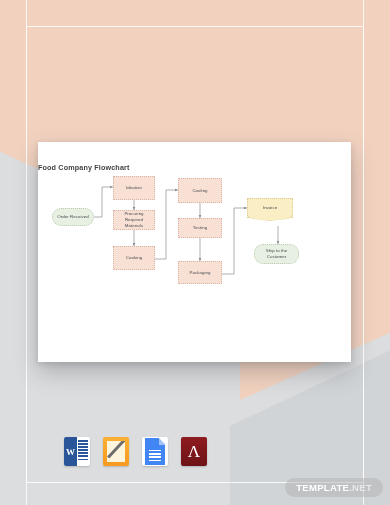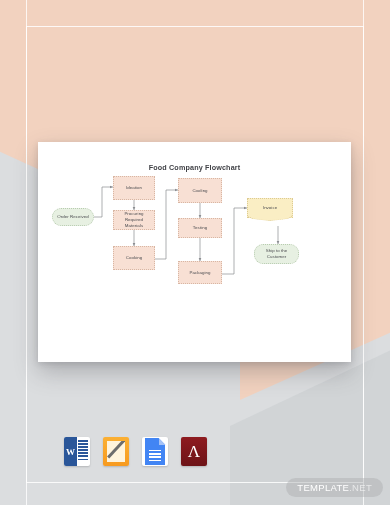--- a/index.html
+++ b/index.html
@@ -92,21 +92,21 @@
     width: 313px;
     height: 220px;
     background: #ffffff;
     box-shadow: 0 10px 22px rgba(80,80,85,.33), 0 2px 6px rgba(80,80,85,.18);
   }
   #doc-title {
     position: absolute;
     left: 0;
     right: 0;
     top: 21px;
-    text-align: center;
+    text-align: left;
     font-size: 7.2px;
     font-weight: bold;
     color: #414247;
     letter-spacing: .15px;
   }
 
   
   #flow-canvas {
     position: absolute;
     left: 0;
@@ -273,21 +273,21 @@
 
   
   #watermark {
     position: absolute;
     right: 7px;
     bottom: 8px;
     padding: 4px 11px;
     border-radius: 11px;
     background: rgba(170,172,175,.45);
     font-size: 9.5px;
-    font-weight: normal;
+    font-weight: bold;
     letter-spacing: .3px;
     color: #ffffff;
     white-space: nowrap;
   }
   #watermark .wm-dim { color: rgba(255,255,255,.62); }
 </style>
 </head>
 <body>
 
 <div id="bg-root">

